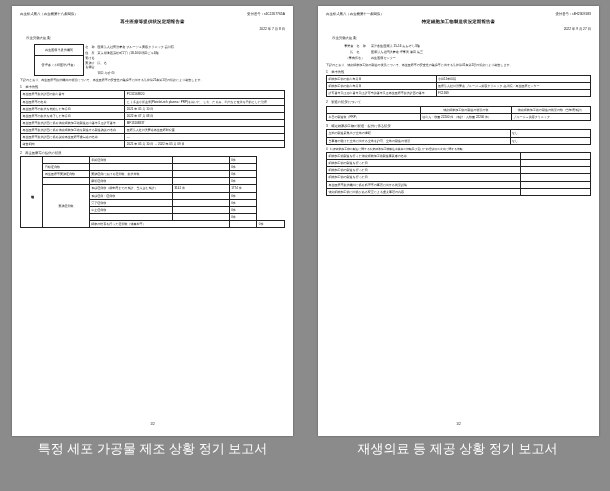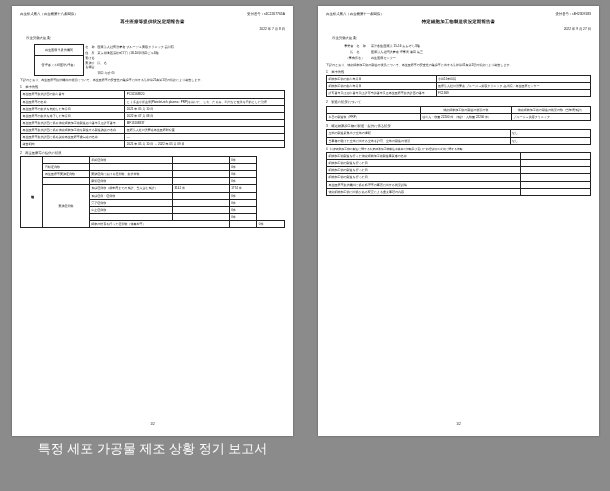--- a/index.html
+++ b/index.html
@@ -355,15 +355,16 @@
         </tr>
       </tbody>
         </table>
 
       <div class="pagenum">1/2</div>
     </div>
   </div>
 
   <div class="caption-bar">
     <div class="cap">특정 세포 가공물 제조 상황 정기 보고서</div>
+    <div class="cap">재생의료 등 제공 상황 정기 보고서</div>
   </div>
 
 </div>
 
 </body></html>

